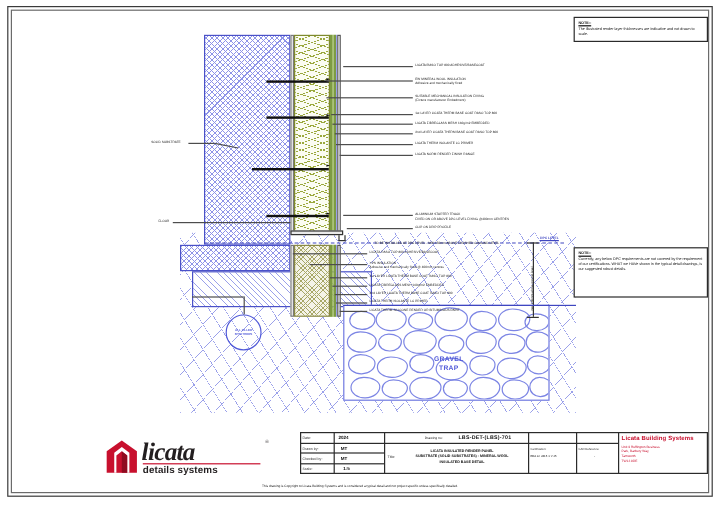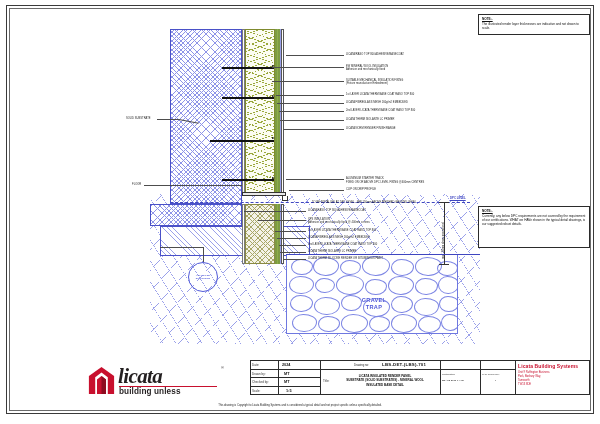--- a/index.html
+++ b/index.html
@@ -347,19 +347,19 @@
 
   <div id="logo">
     <svg class="lg-house" viewBox="0 0 60 64">
       <path d="M30 2 L58 22 L58 62 L2 62 L2 22 Z" fill="#c8102e"></path>
       <path d="M30 14 L44 25 L44 62 L16 62 L16 25 Z" fill="#ffffff"></path>
       <path d="M30 22 L40 30 L40 62 L20 62 L20 30 Z" fill="#c8102e"></path>
       <path d="M30 22 L40 30 L40 62 L30 62 Z" fill="#8f0b20"></path>
     </svg>
     <div class="lg-word">licata</div>
     <div class="lg-rule" style="width:98px;"></div>
-    <div class="lg-sub">building unless</div>
+    <div class="lg-sub">details systems</div>
     <div class="lg-reg">®</div>
   </div>
 
   <div class="footer">This drawing is Copyright to Licata Building Systems and is considered a typical detail and not project specific unless specifically detailed.</div>
 
 </div>
 
 </body></html>

